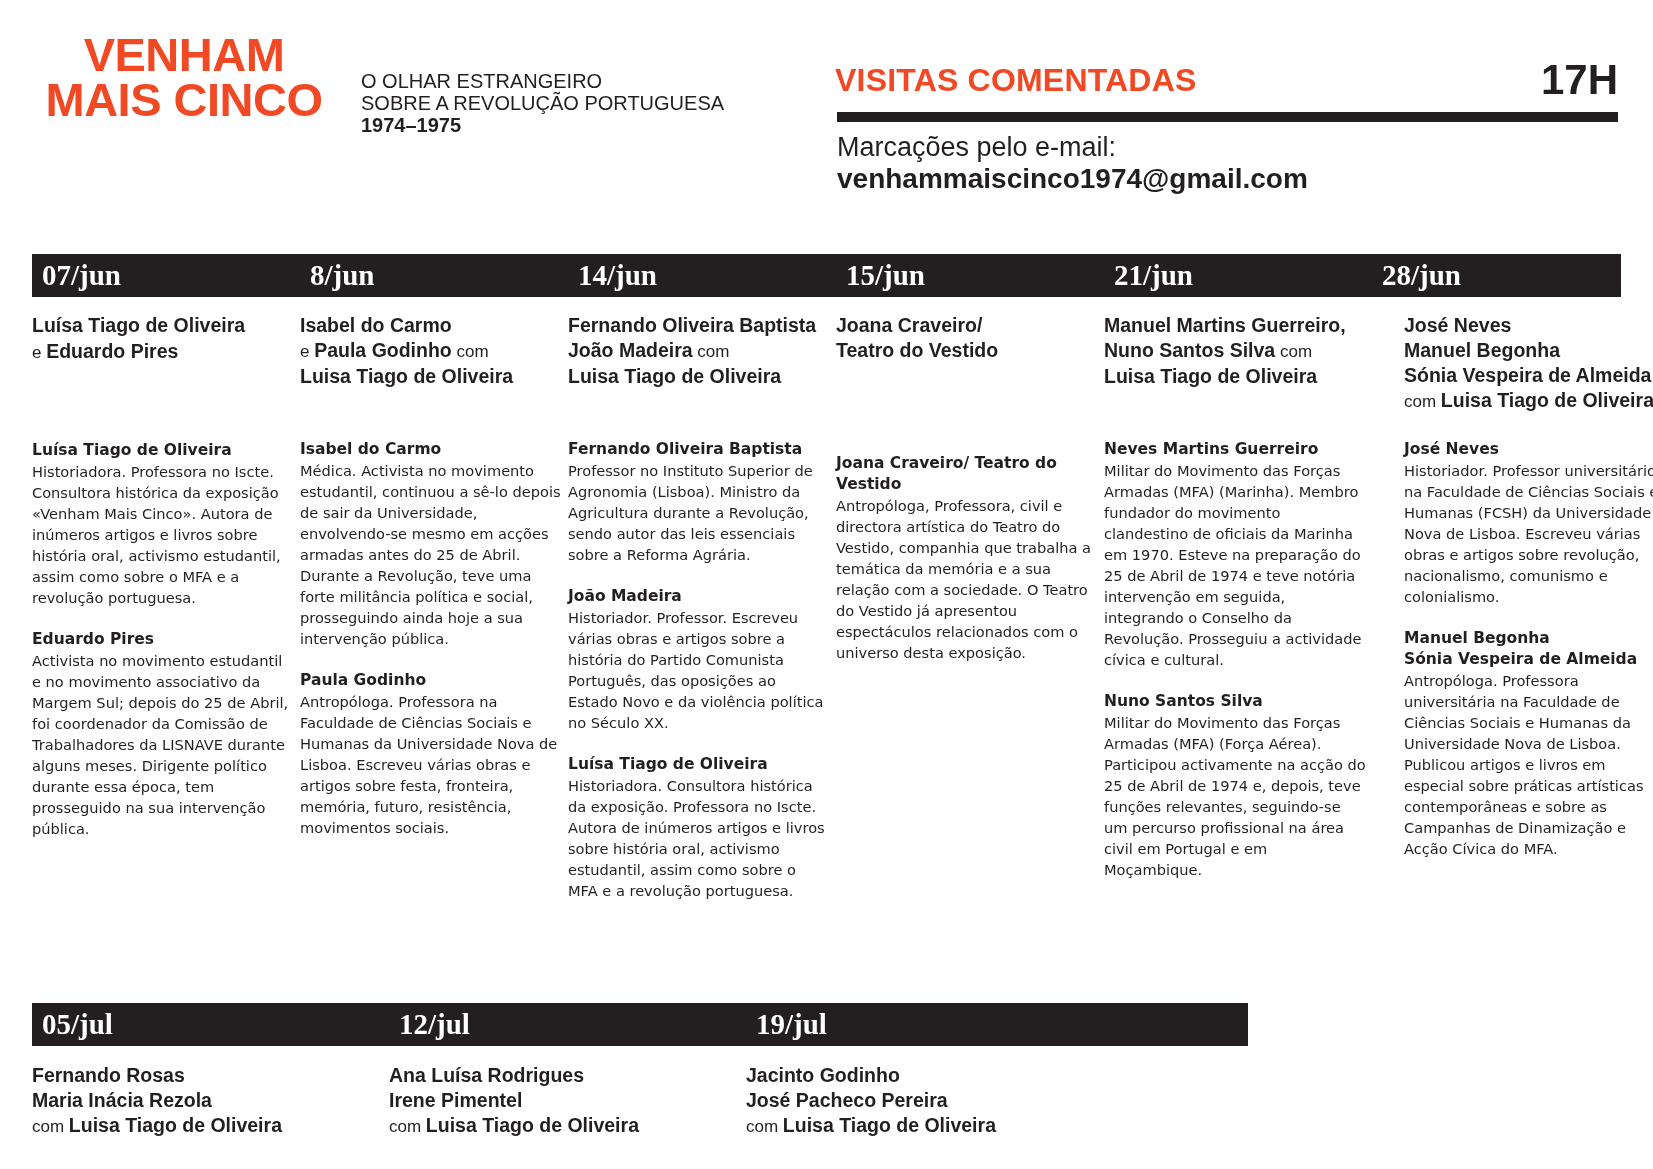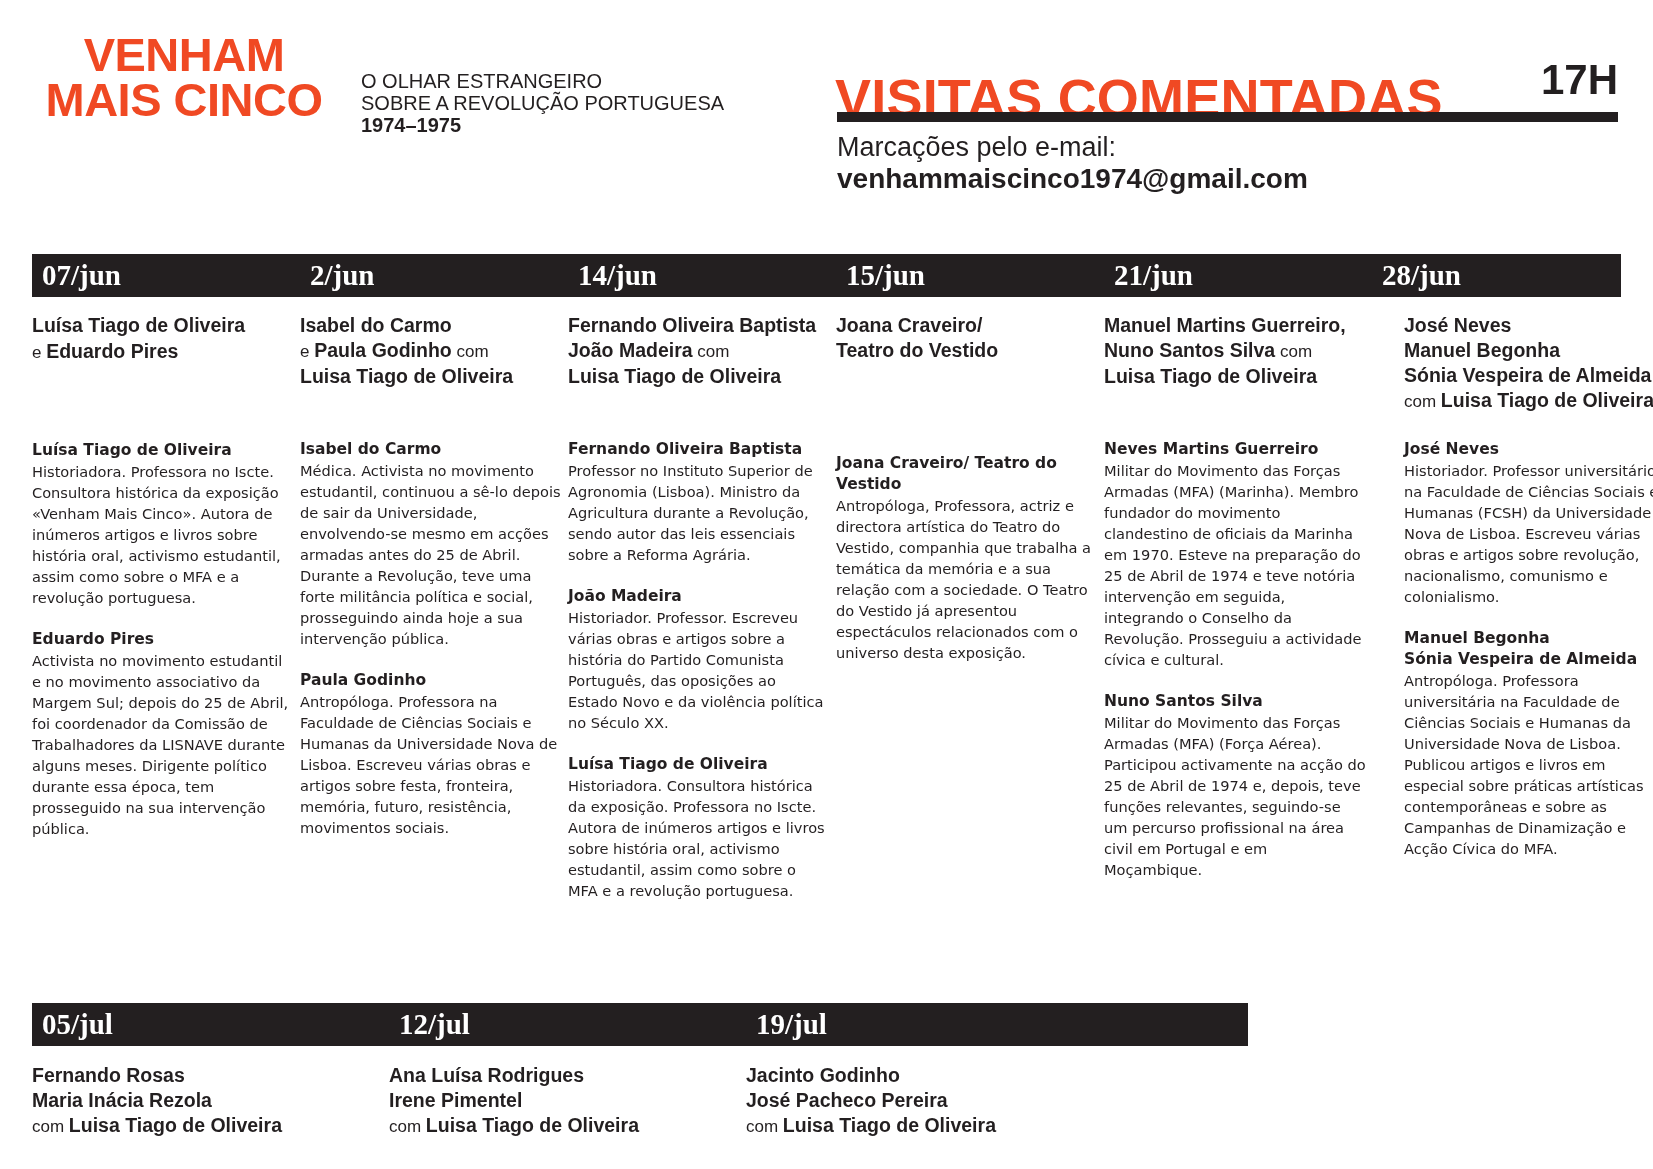--- a/index.html
+++ b/index.html
@@ -3,21 +3,21 @@
 <meta charset="utf-8">
 <style>
   html, body { margin:0; padding:0; background:#ffffff; }
   body { width:1653px; height:1169px; position:relative; overflow:hidden;
          font-family:"DejaVu Sans", sans-serif; color:#231f20; }
   .abs { position:absolute; }
   .brand { left:34px; top:32px; width:300px; text-align:center; color:#f04923;
            font-family:"Liberation Sans", sans-serif; font-weight:700; font-size:47px; line-height:45px; letter-spacing:-0.5px; }
   .subtitle { left:361px; top:70px; font-family:"Liberation Sans", sans-serif; font-size:20px; line-height:22px; color:#231f20; }
   .subtitle .years { font-weight:700; }
-  .visitas { left:835px; top:56px; color:#f04923; font-family:"Liberation Sans", sans-serif; font-weight:700; font-size:54px; line-height:48px; letter-spacing:0.2px;margin-top:18px; }
+  .visitas { left:835px; top:56px; color:#f04923; font-family:"Liberation Sans", sans-serif; font-weight:700; font-size:32px; line-height:48px; letter-spacing:0.2px; }
   .time { right:35px; top:56px; font-family:"Liberation Sans", sans-serif; font-weight:700; font-size:42px; line-height:48px; }
   .rule { left:837px; top:112px; width:781px; height:10px; background:#231f20; }
   .book { left:837px; top:132px; font-family:"Liberation Sans", sans-serif; font-size:27px; line-height:31px; }
   .book .email { font-weight:700; font-size:28px; }
   .bar { background:#231f20; height:43px; }
   .bar1 { left:32px; top:254px; width:1589px; }
   .bar2 { left:32px; top:1003px; width:1216px; }
   .date { position:absolute; top:0; color:#ffffff; font-family:Liberation Serif, serif; font-weight:700; font-size:29px; line-height:43px; padding-left:10px; }
   .guests { font-family:"Liberation Sans", sans-serif; font-size:19.5px; line-height:25px; }
   .guests b { font-weight:700; }
@@ -42,21 +42,21 @@
 <div class="abs visitas">VISITAS COMENTADAS</div>
 <div class="abs time">17H</div>
 <div class="abs rule"></div>
 <div class="abs book">
   <div>Marcações pelo e-mail:</div>
   <div class="email">venhammaiscinco1974@gmail.com</div>
 </div>
 
 <div class="abs bar bar1">
   <span class="date" style="left:0px">07/jun</span>
-  <span class="date" style="left:268px">2/jun</span>
+  <span class="date" style="left:268px">8/jun</span>
   <span class="date" style="left:536px">14/jun</span>
   <span class="date" style="left:804px">15/jun</span>
   <span class="date" style="left:1072px">21/jun</span>
   <span class="date" style="left:1340px">28/jun</span>
 </div>
 
 <div class="col" style="left:32px; top:313px;">
   <div class="guests">
     <div><span class="light"></span><b>Luísa Tiago de Oliveira</b></div>
     <div><span class="light">e </span><b>Eduardo Pires</b></div>
@@ -99,21 +99,21 @@
   </div>
 </div>
 
 <div class="col" style="left:836px; top:313px;">
   <div class="guests">
     <div><b>Joana Craveiro/</b></div>
     <div><b>Teatro do Vestido</b></div>
   </div>
   <div class="bio" style="margin-top:90px;">
     <span class="bname">Joana Craveiro/ Teatro do Vestido</span>
-    <span class="btxt">Antropóloga, Professora, actriz e directora artística do Teatro do Vestido, companhia que trabalha a temática da memória e a sua relação com a sociedade. O Teatro do Vestido já apresentou espectáculos relacionados com o universo desta exposição.</span>
+    <span class="btxt">Antropóloga, Professora, civil e directora artística do Teatro do Vestido, companhia que trabalha a temática da memória e a sua relação com a sociedade. O Teatro do Vestido já apresentou espectáculos relacionados com o universo desta exposição.</span>
   </div>
 </div>
 
 <div class="col" style="left:1104px; top:313px;">
   <div class="guests">
     <div><b>Manuel Martins Guerreiro,</b></div>
     <div><b>Nuno Santos Silva</b><span class="light"> com</span></div>
     <div><b>Luisa Tiago de Oliveira</b></div>
   </div>
   <div class="bio" style="margin-top:50px;">

